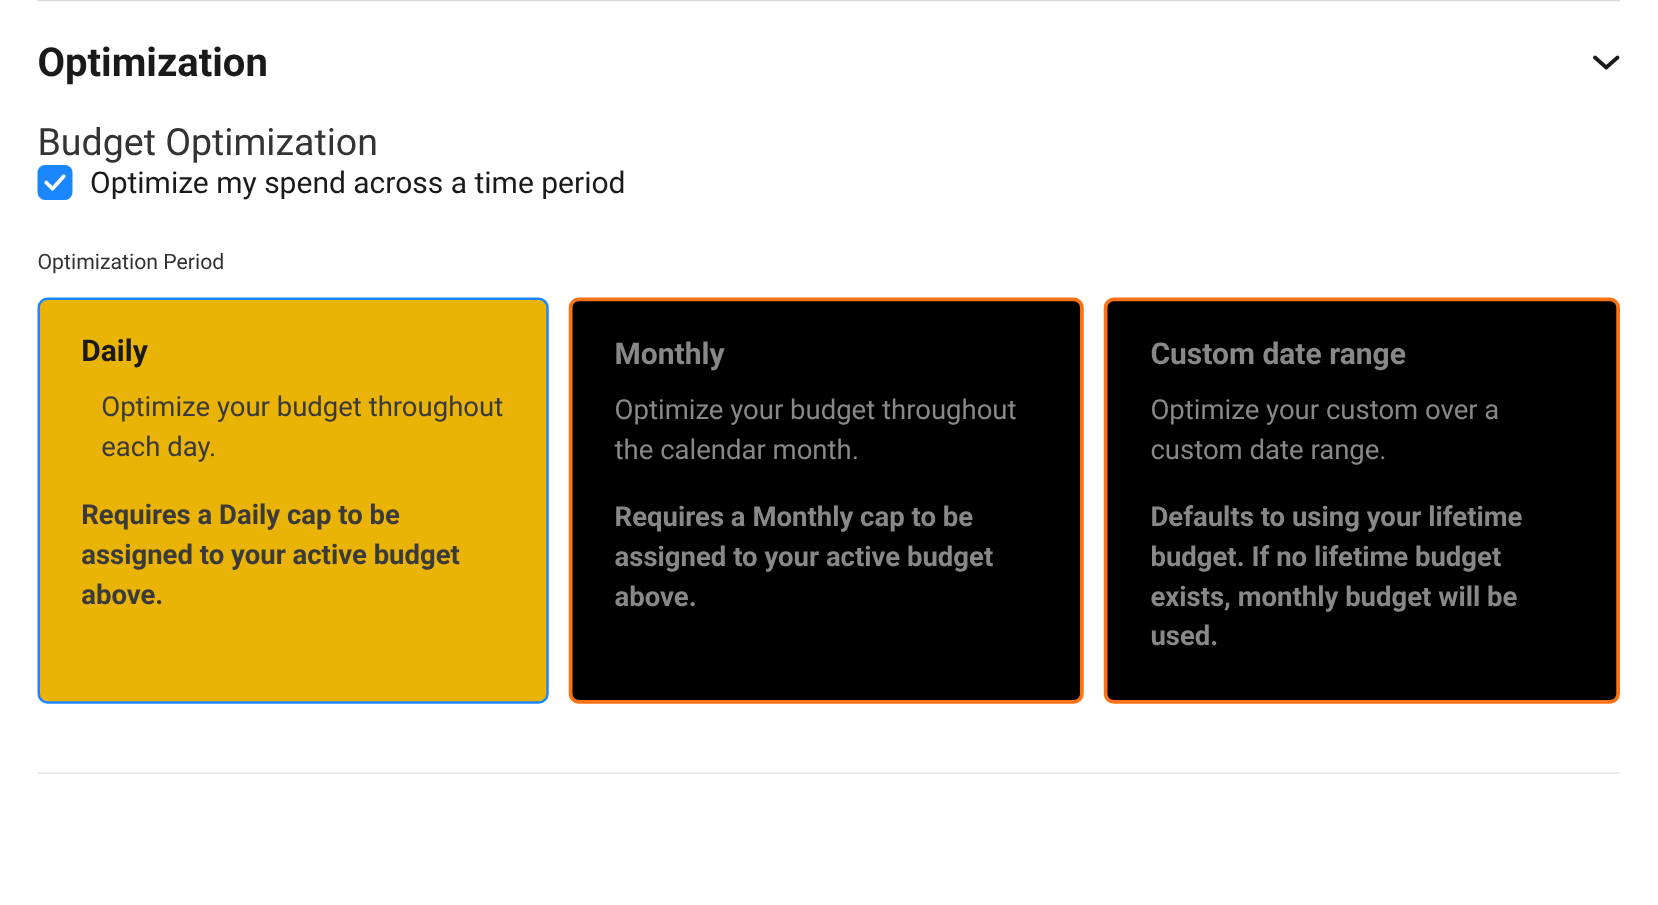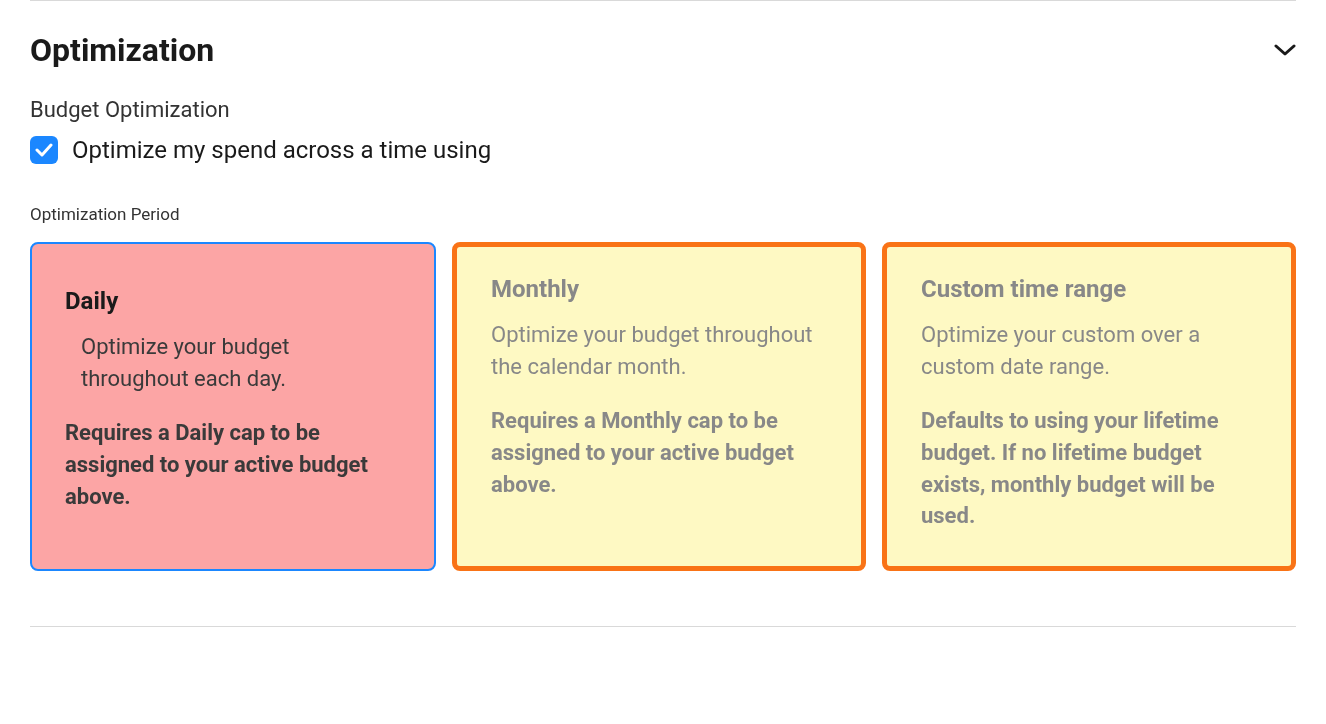--- a/index.html
+++ b/index.html
@@ -42,24 +42,23 @@
       height: 22px;
       display: flex;
       align-items: center;
       justify-content: center;
     }
     .chevron svg {
       width: 22px;
       height: 14px;
     }
     .field-label {
-      font-size: 22px;
+      font-size: 30px;
       font-weight: 400;
       color: #333333;
-      margin-bottom: 14px;
     }
     .checkbox-row {
       display: flex;
       align-items: center;
       gap: 14px;
       margin-bottom: 40px;
     }
     .checkbox {
       width: 28px;
       height: 28px;
@@ -84,30 +83,30 @@
       font-weight: 400;
       color: #333333;
       margin-bottom: 18px;
     }
     .cards-row {
       display: flex;
       gap: 16px;
     }
     .card {
       flex: 1;
-      border: 5px solid #f97316;
+      border: 3px solid #f97316;
       border-radius: 8px;
       padding: 28px 34px 34px 34px;
-      background: #fef9c3;
+      background: #000000;
       cursor: pointer;
     }
     .card.selected {
-      background: #fca5a5;
+      background: #eab308;
       border: 2px solid #1b87ff;
-      padding: 43px 33px 33px 33px;
+      padding: 27px 33px 33px 33px;
     }
     .card-title {
       font-size: 24px;
       font-weight: 700;
       color: #888888;
       margin-bottom: 16px;
     }
     .card.selected .card-title {
       color: #1a1a1a;
     }
@@ -147,36 +146,36 @@
 </div>
 
 <div class="field-label">Budget Optimization</div>
 
 <div class="checkbox-row">
   <span class="checkbox">
     <svg viewBox="0 0 18 14" fill="none" stroke="#ffffff" stroke-width="3" stroke-linecap="round" stroke-linejoin="round">
       <polyline points="2,7 7,12 16,2"></polyline>
     </svg>
   </span>
-  <span class="checkbox-label">Optimize my spend across a time using</span>
+  <span class="checkbox-label">Optimize my spend across a time period</span>
 </div>
 
 <div class="period-label">Optimization Period</div>
 
 <div class="cards-row">
   <div class="card selected">
     <div class="card-title">Daily</div>
     <div class="card-desc">Optimize your budget throughout each day.</div>
     <div class="card-note">Requires a Daily cap to be assigned to your active budget above.</div>
   </div>
   <div class="card">
     <div class="card-title">Monthly</div>
     <div class="card-desc">Optimize your budget throughout the calendar month.</div>
     <div class="card-note">Requires a Monthly cap to be assigned to your active budget above.</div>
   </div>
   <div class="card">
-    <div class="card-title">Custom time range</div>
+    <div class="card-title">Custom date range</div>
     <div class="card-desc">Optimize your custom over a custom date range.</div>
     <div class="card-note">Defaults to using your lifetime budget. If no lifetime budget exists, monthly budget will be used.</div>
   </div>
 </div>
 
 <hr class="divider divider-bottom">
 
 </body></html>

